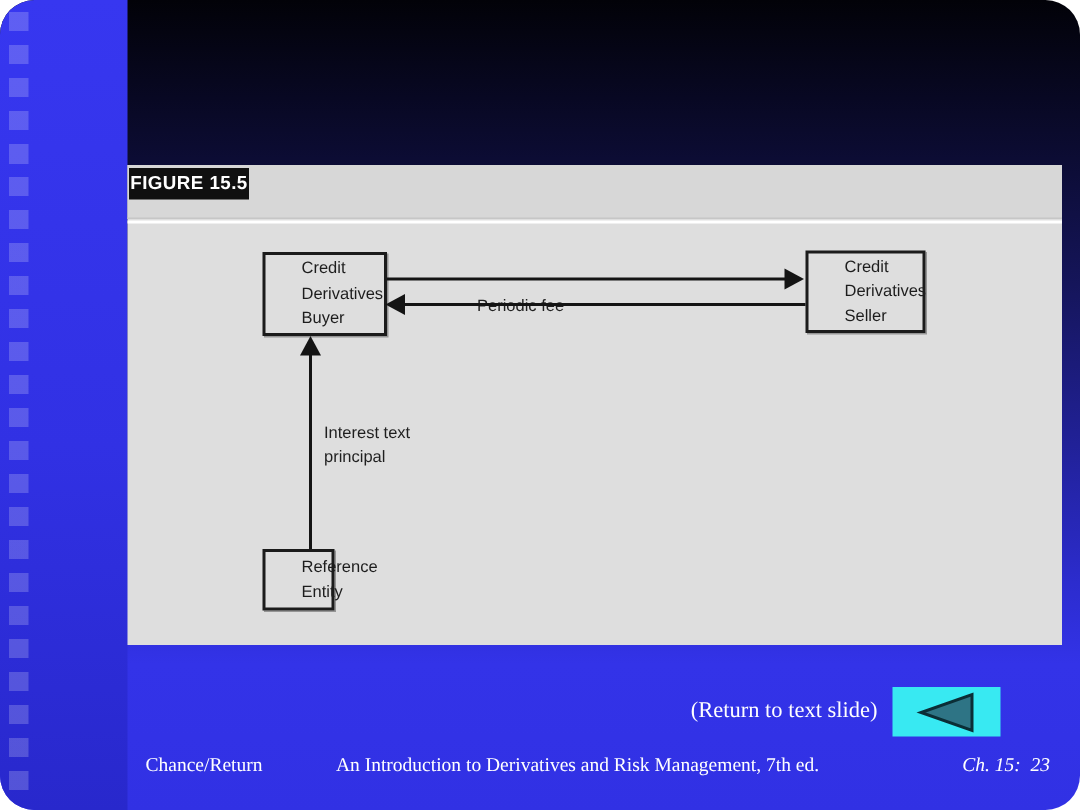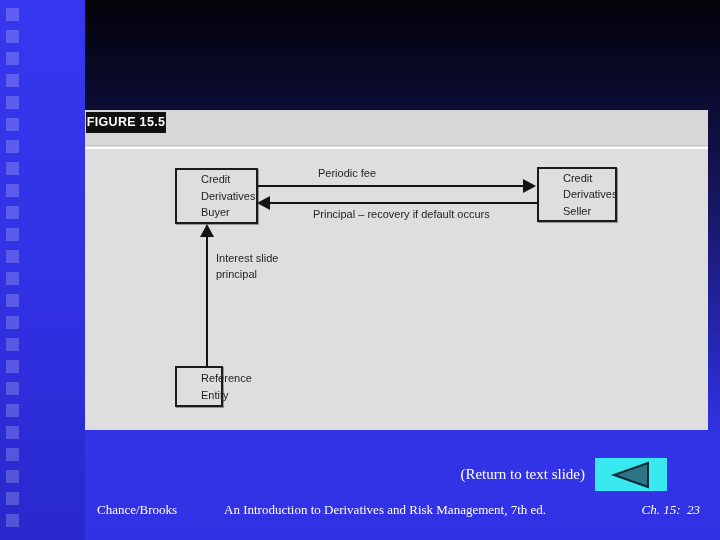--- a/index.html
+++ b/index.html
@@ -3,20 +3,21 @@
 <meta charset="utf-8">
 <style>
   * { margin: 0; padding: 0; box-sizing: border-box; }
   html, body { width: 720px; height: 540px; }
   body { font-family: "Liberation Sans", sans-serif; }
 
   .slide {
     position: relative; width: 720px; height: 540px; overflow: hidden;
     background: linear-gradient(180deg,
       #020208 0%, #0b0b30 18%, #15155a 35%, #212198 55%, #2c2cce 72%, #3333e8 82%, #3131e4 100%);
+    border-radius: 23px;
   }
 
   
   .left-strip {
     position: absolute; left: 0; top: 0; width: 85px; height: 540px;
     background: linear-gradient(180deg, #3737f0 0%, #3131e4 55%, #2828cc 100%);
   }
   .squares {
     position: absolute; left: 6px; top: 8px; width: 13px; height: 524px;
     background: repeating-linear-gradient(to bottom,
@@ -59,21 +60,21 @@
   .hline { position: absolute; height: 2px; background: #141414; }
   .line-top { left: 173px; top: 36px; width: 266px; }
   .line-return { left: 185px; top: 53px; width: 267px; }
   .vline { position: absolute; left: 121px; top: 87px; width: 2px; height: 130px; background: #141414; }
 
   .arrowhead { position: absolute; width: 0; height: 0; }
   .arrow-right { left: 438px; top: 30px; border-top: 7px solid transparent; border-bottom: 7px solid transparent; border-left: 13px solid #141414; }
   .arrow-left  { left: 172px; top: 47px; border-top: 7px solid transparent; border-bottom: 7px solid transparent; border-right: 13px solid #141414; }
   .arrow-up    { left: 115px; top: 75px; border-left: 7px solid transparent; border-right: 7px solid transparent; border-bottom: 13px solid #141414; }
 
-  .flow-label { position: absolute; color: #1f1f1f; font-size: 11px; line-height: 1.45; white-space: pre-line; }
+  .flow-label { position: absolute; color: #1f1f1f; font-size: 11px; line-height: 1.45; white-space: pre-line; margin-top: 31px; }
   .lbl-periodic { left: 233px; top: 17px; }
   .lbl-principal { left: 228px; top: 58px; }
   .lbl-interest { left: 131px; top: 102px; }
 
   
   .return-text {
     position: absolute; right: 135px; top: 466px; color: #ffffff;
     font-family: "Liberation Serif", serif; font-size: 15px; cursor: pointer;
   }
   .back-button {
@@ -115,34 +116,33 @@
 Seller</div>
       <div class="dbox box-ref">Reference
 Entity</div>
 
       <div class="hline line-top"></div>
       <div class="arrowhead arrow-right"></div>
       <div class="flow-label lbl-periodic">Periodic fee</div>
 
       <div class="hline line-return"></div>
       <div class="arrowhead arrow-left"></div>
-      <div class="flow-label lbl-principal">Principal – recovery if default occurs</div>
 
       <div class="vline"></div>
       <div class="arrowhead arrow-up"></div>
-      <div class="flow-label lbl-interest">Interest slide
+      <div class="flow-label lbl-interest">Interest text
 principal</div>
     </div>
   </div>
 
   <span class="return-text">(Return to text slide)</span>
 
   <div class="back-button">
     <svg width="48" height="28" viewBox="0 0 48 28">
       <polygon points="41,2 41,26 7,14" fill="#2e7485" stroke="#0b2e36" stroke-width="2"></polygon>
     </svg>
   </div>
 
-  <span class="footer-text footer-authors">Chance/Brooks</span>
+  <span class="footer-text footer-authors">Chance/Return</span>
   <span class="footer-text footer-book">An Introduction to Derivatives and Risk Management, 7th ed.</span>
   <span class="footer-text footer-chapter">Ch. 15:  23</span>
 
 </div>
 
 </body></html>

